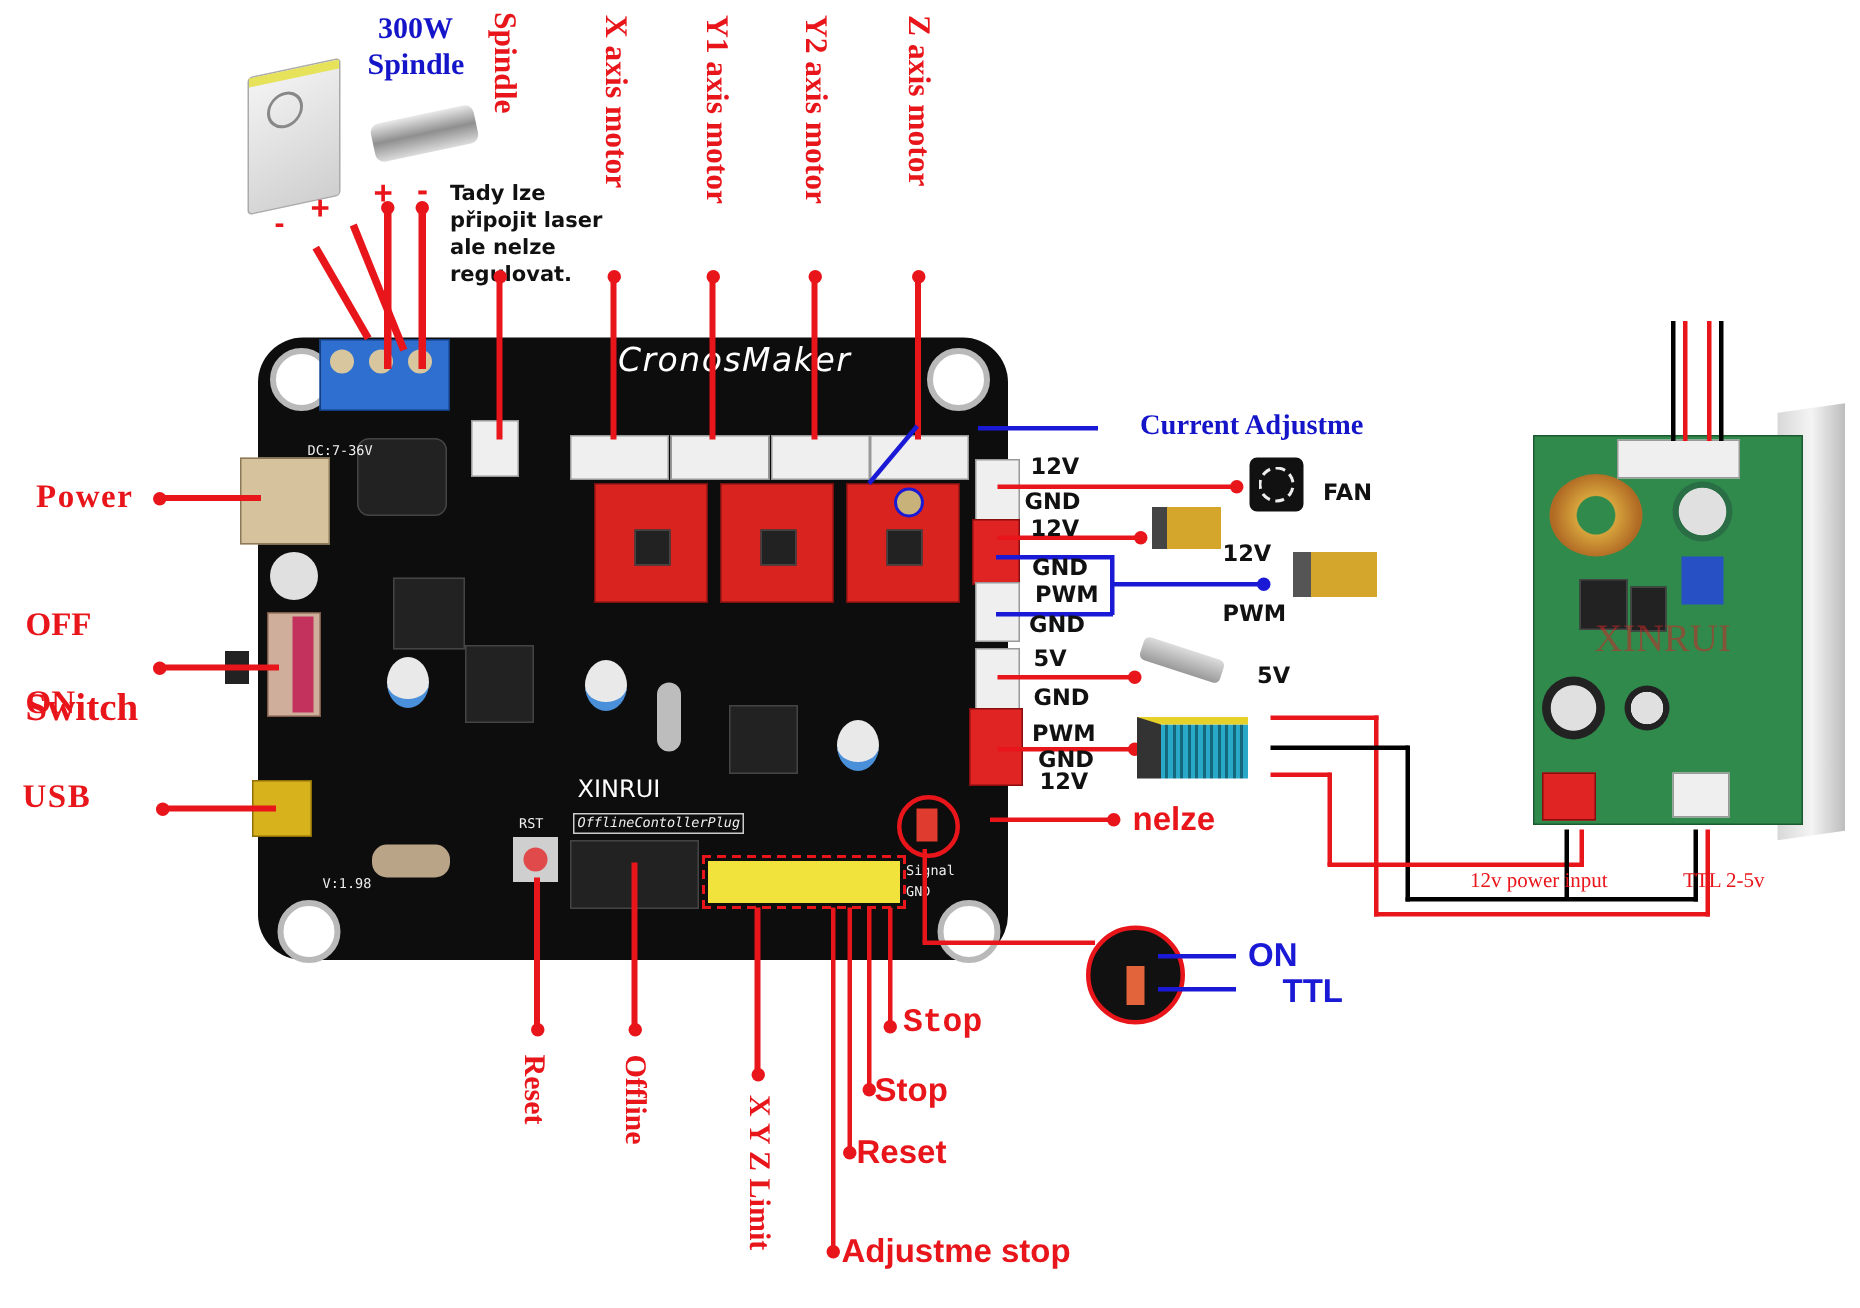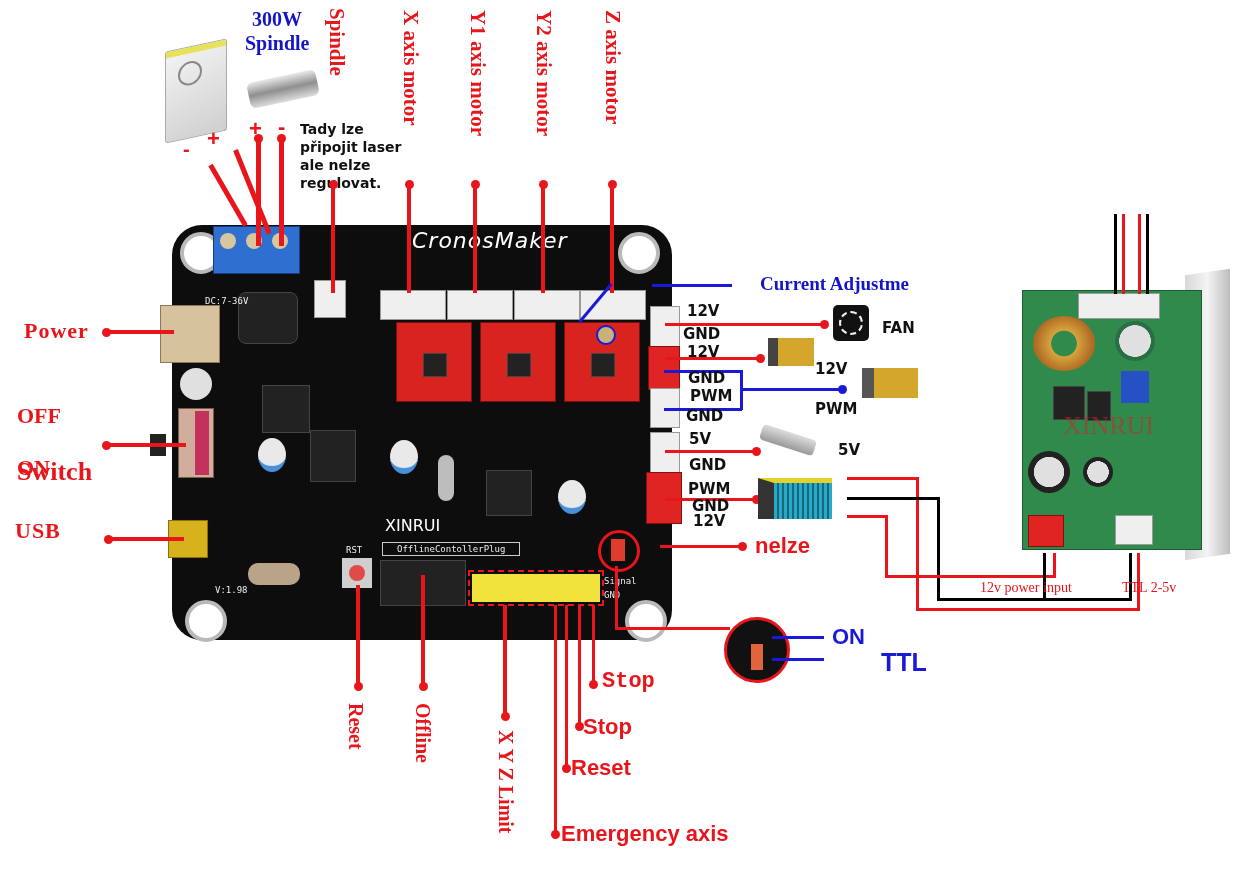--- a/index.html
+++ b/index.html
@@ -95,21 +95,21 @@
 <div class="abs" style="left:438px;top:455px;width:16px;height:46px;border-radius:8px;background:#bdbdbd;"></div>
 
 <div class="abs" style="left:178px;top:408px;width:34px;height:68px;background:#cfae9b;border:1px solid #7d5b4a;">
   <div class="abs" style="left:16px;top:2px;width:14px;height:64px;background:#c3325d;"></div>
 </div>
 <div class="abs" style="left:150px;top:434px;width:16px;height:22px;background:#222;"></div>
 
 <div class="abs" style="left:168px;top:520px;width:38px;height:36px;background:#d8b21c;border:1px solid #8c6f06;"></div>
 
 <div class="abs" style="left:385px;top:516px;color:#fff;font-family:'DejaVu Sans',sans-serif;font-size:16px;">XINRUI</div>
-<div class="abs silk" style="left:382px;top:542px;border:1px solid #ccc;padding:1px 14px;">OfflineContollerPlug</div>
+<div class="abs silk" style="left:382px;top:542px;border:1px solid #ccc;padding:1px 2px;font-style:italic;">OfflineContollerPlug</div>
 <div class="abs chip" style="left:380px;top:560px;width:84px;height:44px;"></div>
 <div class="abs silk" style="left:215px;top:585px;">V:1.98</div>
 <div class="abs" style="left:248px;top:563px;width:52px;height:22px;border-radius:10px;background:#b9a488;"></div>
 
 <div class="abs silk" style="left:346px;top:545px;">RST</div>
 <div class="abs" style="left:342px;top:558px;width:30px;height:30px;background:#cfcfcf;">
   <div class="abs" style="left:7px;top:7px;width:16px;height:16px;border-radius:50%;background:#e04a4a;"></div>
 </div>
 
 <div class="abs" style="left:468px;top:570px;width:132px;height:32px;border:2px dashed #e8151b;">
@@ -234,29 +234,29 @@
 <div class="abs sans-black" style="left:693px;top:512px;font-size:15px;">12V</div>
 <div class="abs" style="left:758px;top:478px;width:58px;height:36px;background:repeating-linear-gradient(90deg,#2aa8c8 0 3px,#15677c 3px 5px);border-left:16px solid #333;border-top:5px solid #e6d02a;"></div>
 <div class="abs sans-red" style="left:755px;top:533px;font-size:22px;">nelze</div>
 
 <div class="abs" style="left:724px;top:617px;width:60px;height:60px;border-radius:50%;background:#111;border:3px solid #e8151b;">
   <div class="abs" style="left:24px;top:24px;width:12px;height:26px;background:#e2643a;"></div>
 </div>
 <div class="wire-blue" style="left:772px;top:636px;width:52px;height:3px;"></div>
 <div class="wire-blue" style="left:772px;top:658px;width:52px;height:3px;"></div>
 <div class="abs sans-blue" style="left:832px;top:624px;font-size:22px;">ON</div>
-<div class="abs sans-blue" style="left:881px;top:648px;font-size:25px;">TTL</div>
+<div class="abs sans-blue" style="left:855px;top:648px;font-size:22px;">TTL</div>
 
 <div class="abs serif-red vert" style="left:344px;top:703px;font-size:20px;">Reset</div>
 <div class="abs serif-red vert" style="left:411px;top:703px;font-size:20px;">Offline</div>
 <div class="abs serif-red vert" style="left:494px;top:730px;font-size:20px;">X Y Z Limit</div>
 <div class="abs sans-red" style="left:602px;top:669px;font-size:22px;font-family:Liberation Mono, monospace;">Stop</div>
 <div class="abs sans-red" style="left:583px;top:714px;font-size:22px;">Stop</div>
 <div class="abs sans-red" style="left:571px;top:755px;font-size:22px;">Reset</div>
-<div class="abs sans-red" style="left:561px;top:821px;font-size:22px;">Emergency axis</div>
+<div class="abs sans-red" style="left:561px;top:821px;font-size:22px;">Adjustme stop</div>
 
 <div class="abs" style="left:1185px;top:272px;width:45px;height:285px;background:linear-gradient(90deg,#d8d8d8,#f4f4f4,#bdbdbd);transform:skewY(-8deg);"></div>
 <div class="abs" style="left:1022px;top:290px;width:178px;height:258px;background:#2f8a4c;border:1px solid #1d5a31;">
   <div class="abs" style="left:10px;top:25px;width:62px;height:55px;border-radius:50%;background:radial-gradient(circle,#2f8a4c 30%,#d7a33c 32%,#b06a24 70%);"></div>
   <div class="abs" style="left:92px;top:30px;width:40px;height:40px;border-radius:50%;background:radial-gradient(circle,#e0e0e0 55%,#2a6e45 57%);"></div>
   <div class="abs" style="left:98px;top:80px;width:28px;height:32px;background:#2650c4;"></div>
   <div class="abs chip" style="left:30px;top:95px;width:30px;height:32px;"></div>
   <div class="abs chip" style="left:64px;top:100px;width:22px;height:28px;"></div>
   <div class="abs" style="left:5px;top:160px;width:42px;height:42px;border-radius:50%;background:radial-gradient(circle,#e0e0e0 50%,#222 52%);"></div>
   <div class="abs" style="left:60px;top:166px;width:30px;height:30px;border-radius:50%;background:radial-gradient(circle,#e0e0e0 50%,#222 52%);"></div>

